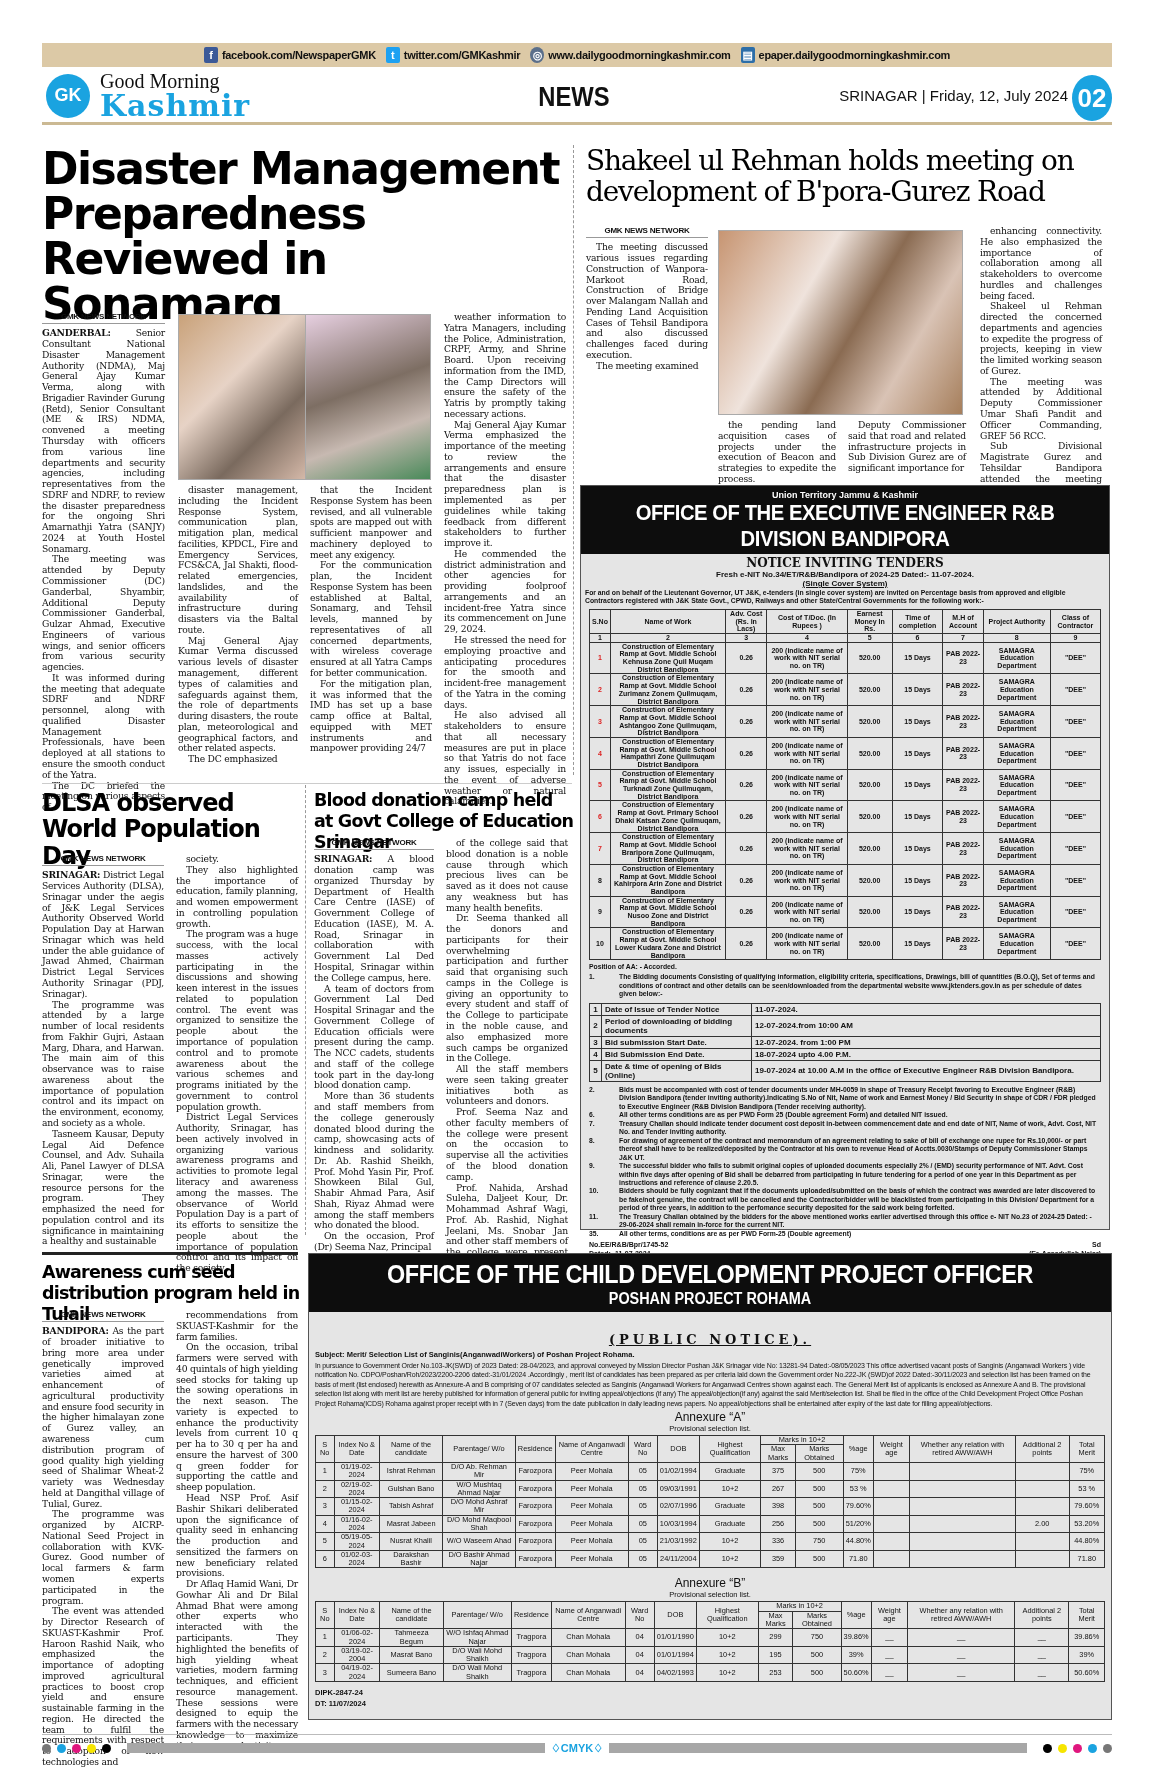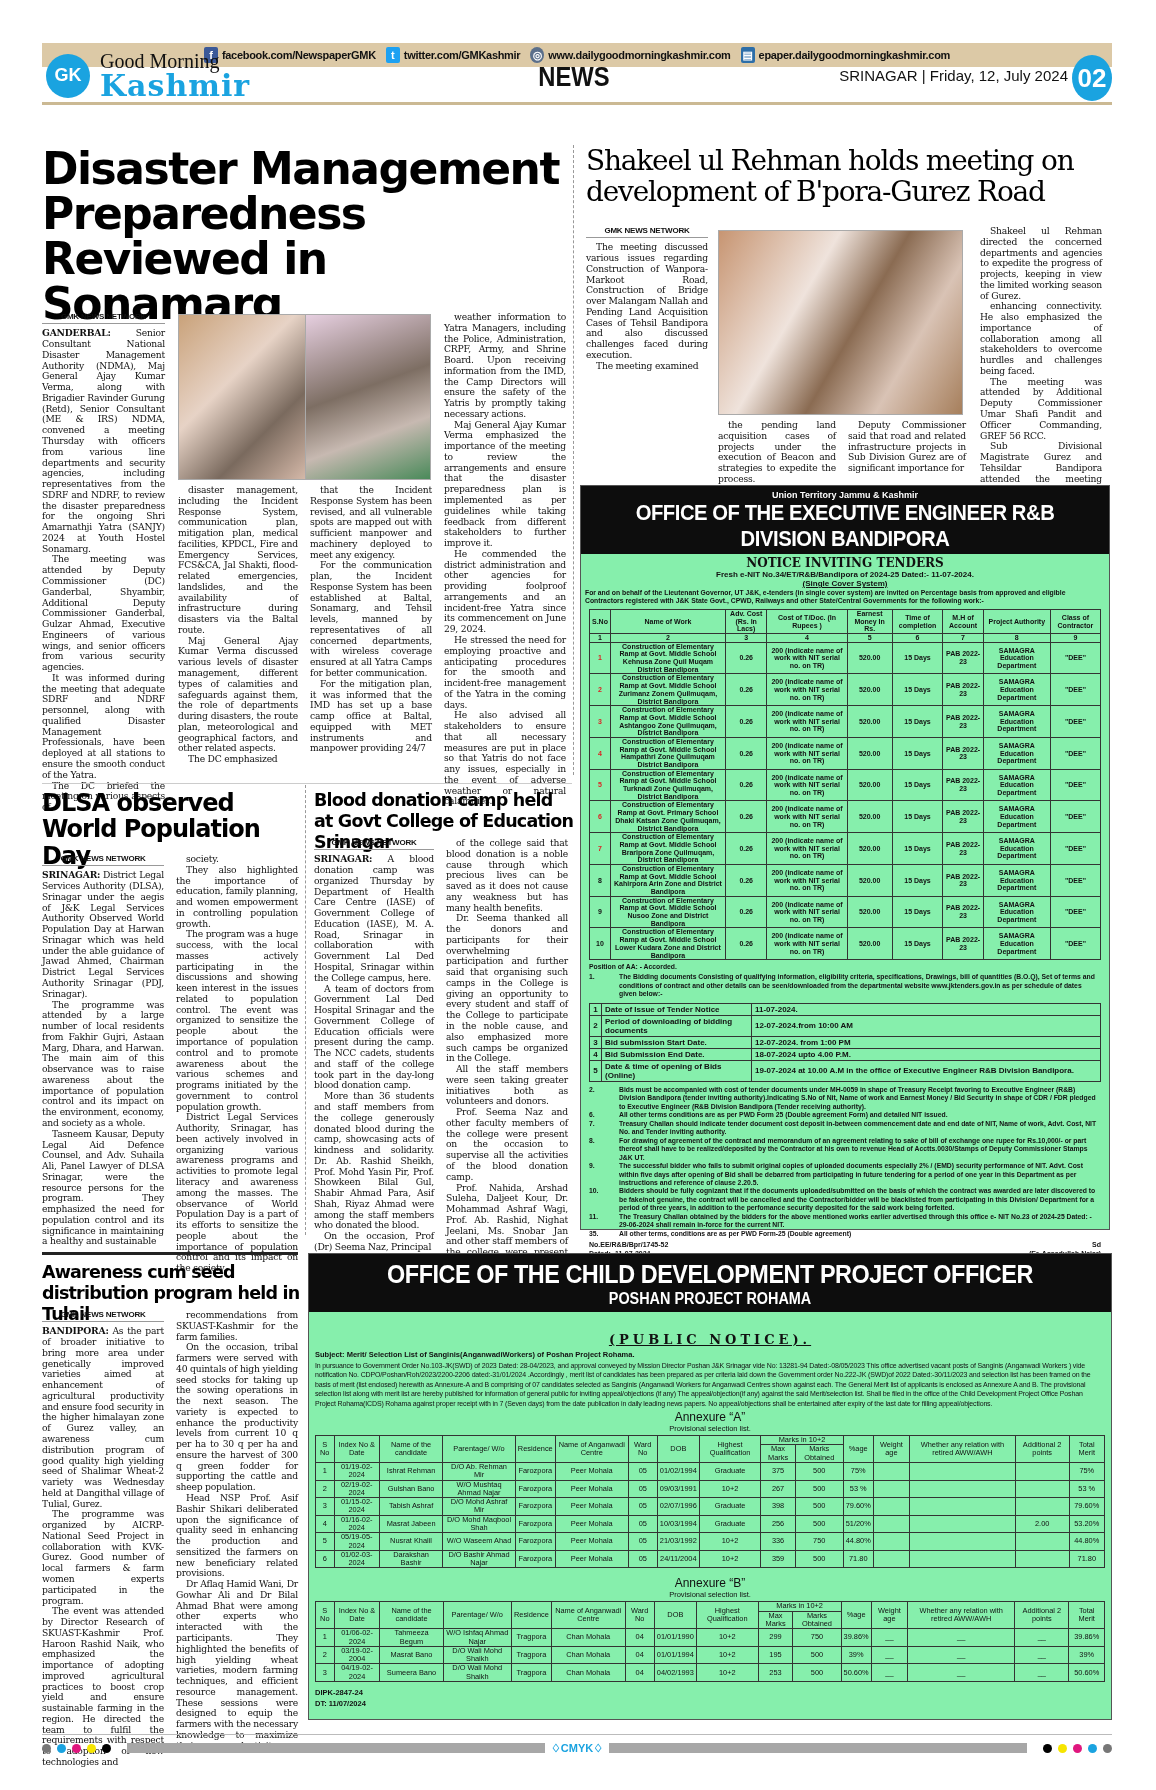--- a/index.html
+++ b/index.html
@@ -1,36 +1,36 @@
 <!DOCTYPE html>
 <html><head>
 <meta charset="utf-8">
 <style>
 *{box-sizing:border-box;margin:0;padding:0}
 body{width:1156px;height:1790px;background:#fff;font-family:"DejaVu Serif",serif;color:#111;position:relative;overflow:hidden}
 .topbar{position:absolute;left:42px;top:43px;width:1070px;height:24px;background:#dcc9a6;display:flex;align-items:center;justify-content:center;gap:10px;font-family:"Liberation Sans",sans-serif;font-size:11px;font-weight:bold;letter-spacing:-.3px}
 .topbar .ic{display:inline-block;width:14px;height:16px;border-radius:2px;color:#fff;font-size:11px;text-align:center;line-height:16px;margin-right:4px}
 .topbar .item{display:flex;align-items:center}
-.masthead{position:absolute;left:42px;top:49px;width:1070px;height:56px;border-bottom:3px solid #cbb993;display:flex;align-items:center}
+.masthead{position:absolute;left:42px;top:69px;width:1070px;height:56px;border-bottom:3px solid #cbb993;display:flex;align-items:center}
 .gk{width:44px;height:44px;border-radius:50%;background:#1aa3e0;color:#fff;font-family:"Liberation Sans",sans-serif;font-weight:bold;font-size:18px;display:flex;align-items:center;justify-content:center;margin-left:4px}
 .brand{margin-left:10px;line-height:1}
 .brand .gm{font-family:"Liberation Serif",serif;font-size:20px}
 .brand .ks{font-family:"DejaVu Serif",serif;font-weight:bold;font-size:30px;color:#1aa3e0;letter-spacing:1px}
 .section{position:absolute;left:490px;top:12px;font-family:"Liberation Sans",sans-serif;font-weight:bold;font-size:28px;transform:scaleX(.85)}
 .dateline{position:absolute;right:44px;top:18px;font-family:"Liberation Sans",sans-serif;font-size:15px}
 .pageno{position:absolute;right:0;top:6px;width:40px;height:46px;border-radius:50%;background:#1aa3e0;color:#fff;font-family:"Liberation Sans",sans-serif;font-weight:bold;font-size:26px;display:flex;align-items:center;justify-content:center}
 .h1{position:absolute;font-family:"DejaVu Sans",sans-serif;font-weight:bold;color:#000;line-height:1.02;letter-spacing:-1.5px}
 .byline{font-family:"Liberation Sans",sans-serif;font-weight:bold;font-size:8px;border-bottom:1px solid #999;padding-bottom:2px;margin-bottom:4px;text-align:center}
 .col{position:absolute;font-size:9.2px;line-height:1.17;text-align:justify;font-family:"DejaVu Serif",serif;letter-spacing:-.2px}
 .col p{text-indent:10px}
 .col p.first{text-indent:0}
 .photo{position:absolute;background:linear-gradient(135deg,#c9a27a,#e7d3c6 40%,#7a6a5e 70%,#d4b8a8);border:1px solid #aaa}
 .vdash{position:absolute;border-left:1px dashed #999}
 .hr{position:absolute;height:3px;background:#222}
-.ad{position:absolute;border:1.5px solid #555;background:#86efac;font-family:"Liberation Sans",sans-serif}
+.ad{position:absolute;border:1.5px solid #555;background:#e5e5e5;font-family:"Liberation Sans",sans-serif}
 .adhead{background:#0d0d0d;color:#fff;text-align:center}
 table{border-collapse:collapse;width:100%}
 td,th{border:1px solid #333;text-align:center;padding:0 2px;font-weight:normal}
 .tenders td,.tenders th{font-size:7px;font-family:"Liberation Sans",sans-serif;font-weight:bold;line-height:1.1}
 .tenders .sn{color:#d22}
 .dates td{font-size:8px;text-align:left;font-weight:bold;padding:1px 3px}
 .notes{font-size:6.8px;font-weight:bold;line-height:1.25;padding:2px 8px}
 .notes .n{display:flex}
 .notes .n span:first-child{width:30px;flex:none}
 .cdpo td,.cdpo th{font-family:"Liberation Sans",sans-serif;font-size:7.4px;line-height:1.12;padding:0 2px;transform:none}
@@ -123,22 +123,22 @@
       <p>the pending land acquisition cases of projects under the execution of Beacon and strategies to expedite the process.</p>
     </div>
   </div>
 <div class="col" style="left:848px;top:420px;width:118px">
     <div>
       <p>Deputy Commissioner said that road and related infrastructure projects in Sub Division Gurez are of significant importance for</p>
     </div>
   </div>
 <div class="col" style="left:980px;top:226px;width:122px">
     <div>
+      <p>enhancing connectivity. He also emphasized the importance of collaboration among all stakeholders to overcome hurdles and challenges being faced.</p>
       <p>Shakeel ul Rehman directed the concerned departments and agencies to expedite the progress of projects, keeping in view the limited working season of Gurez.</p>
-      <p>enhancing connectivity. He also emphasized the importance of collaboration among all stakeholders to overcome hurdles and challenges being faced.</p>
       <p>The meeting was attended by Additional Deputy Commissioner Umar Shafi Pandit and Officer Commanding, GREF 56 RCC.</p>
       <p>Sub Divisional Magistrate Gurez and Tehsildar Bandipora attended the meeting through virtual mode.</p>
     </div>
   </div>
 
 <div class="ad" style="left:580px;top:485px;width:530px;height:745px">
   <div class="adhead" style="padding:4px 0 2px">
     <div style="font-size:9px;font-weight:bold">Union Territory Jammu &amp; Kashmir</div>
     <div style="font-size:22px;font-weight:bold;letter-spacing:-.5px;transform:scaleX(.92)">OFFICE OF THE EXECUTIVE ENGINEER R&amp;B DIVISION BANDIPORA</div>
   </div>

